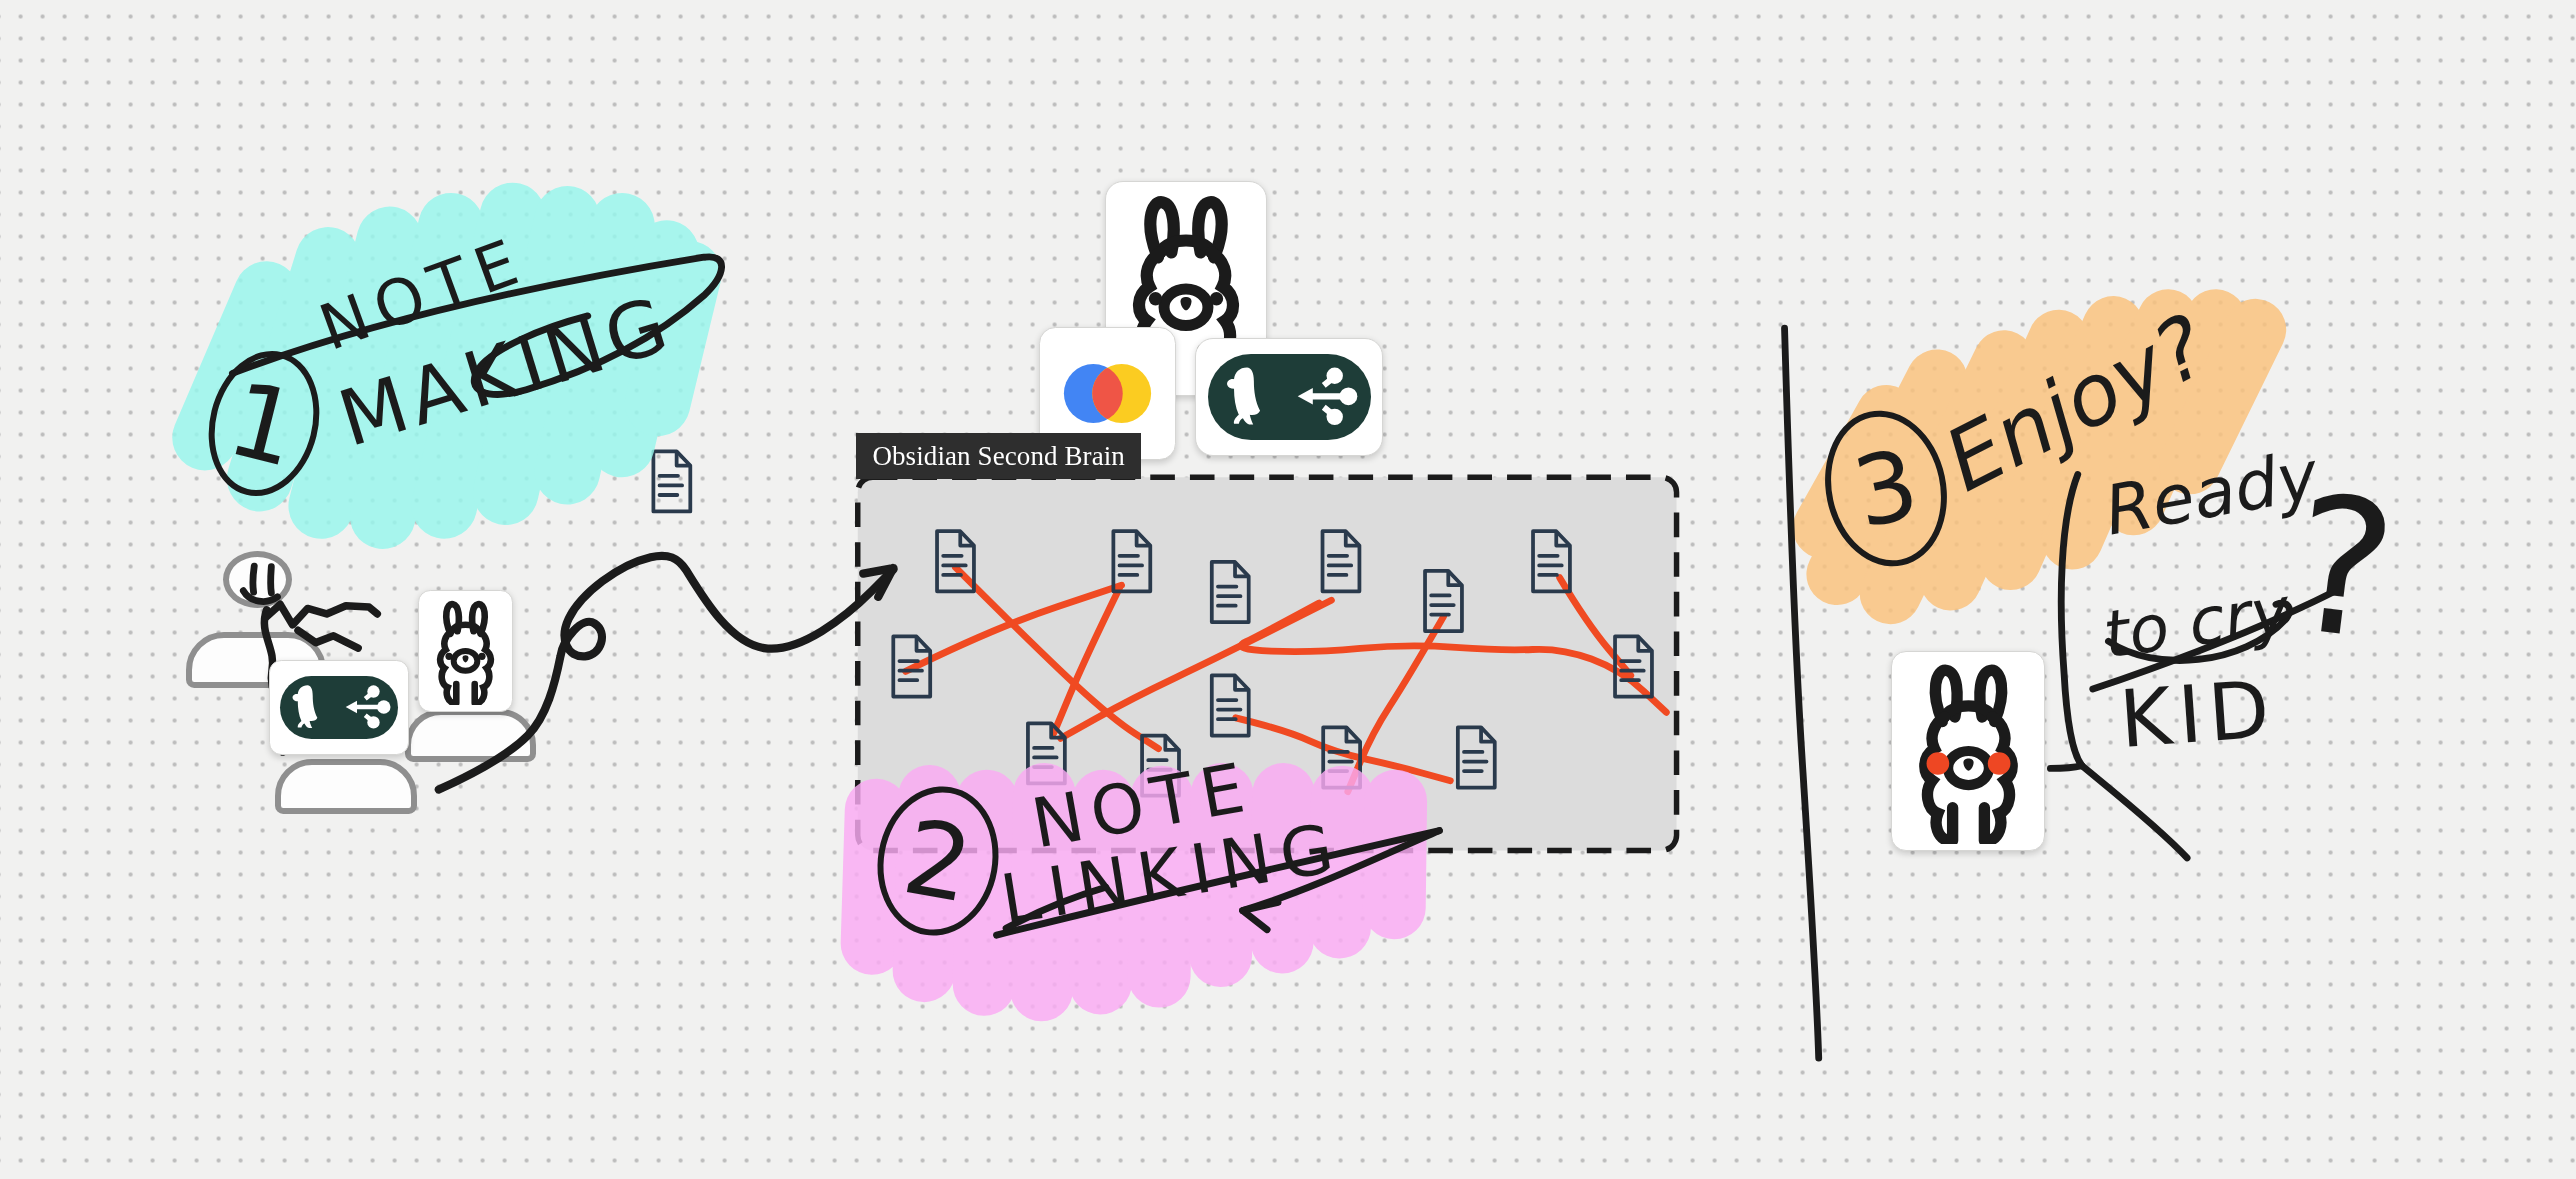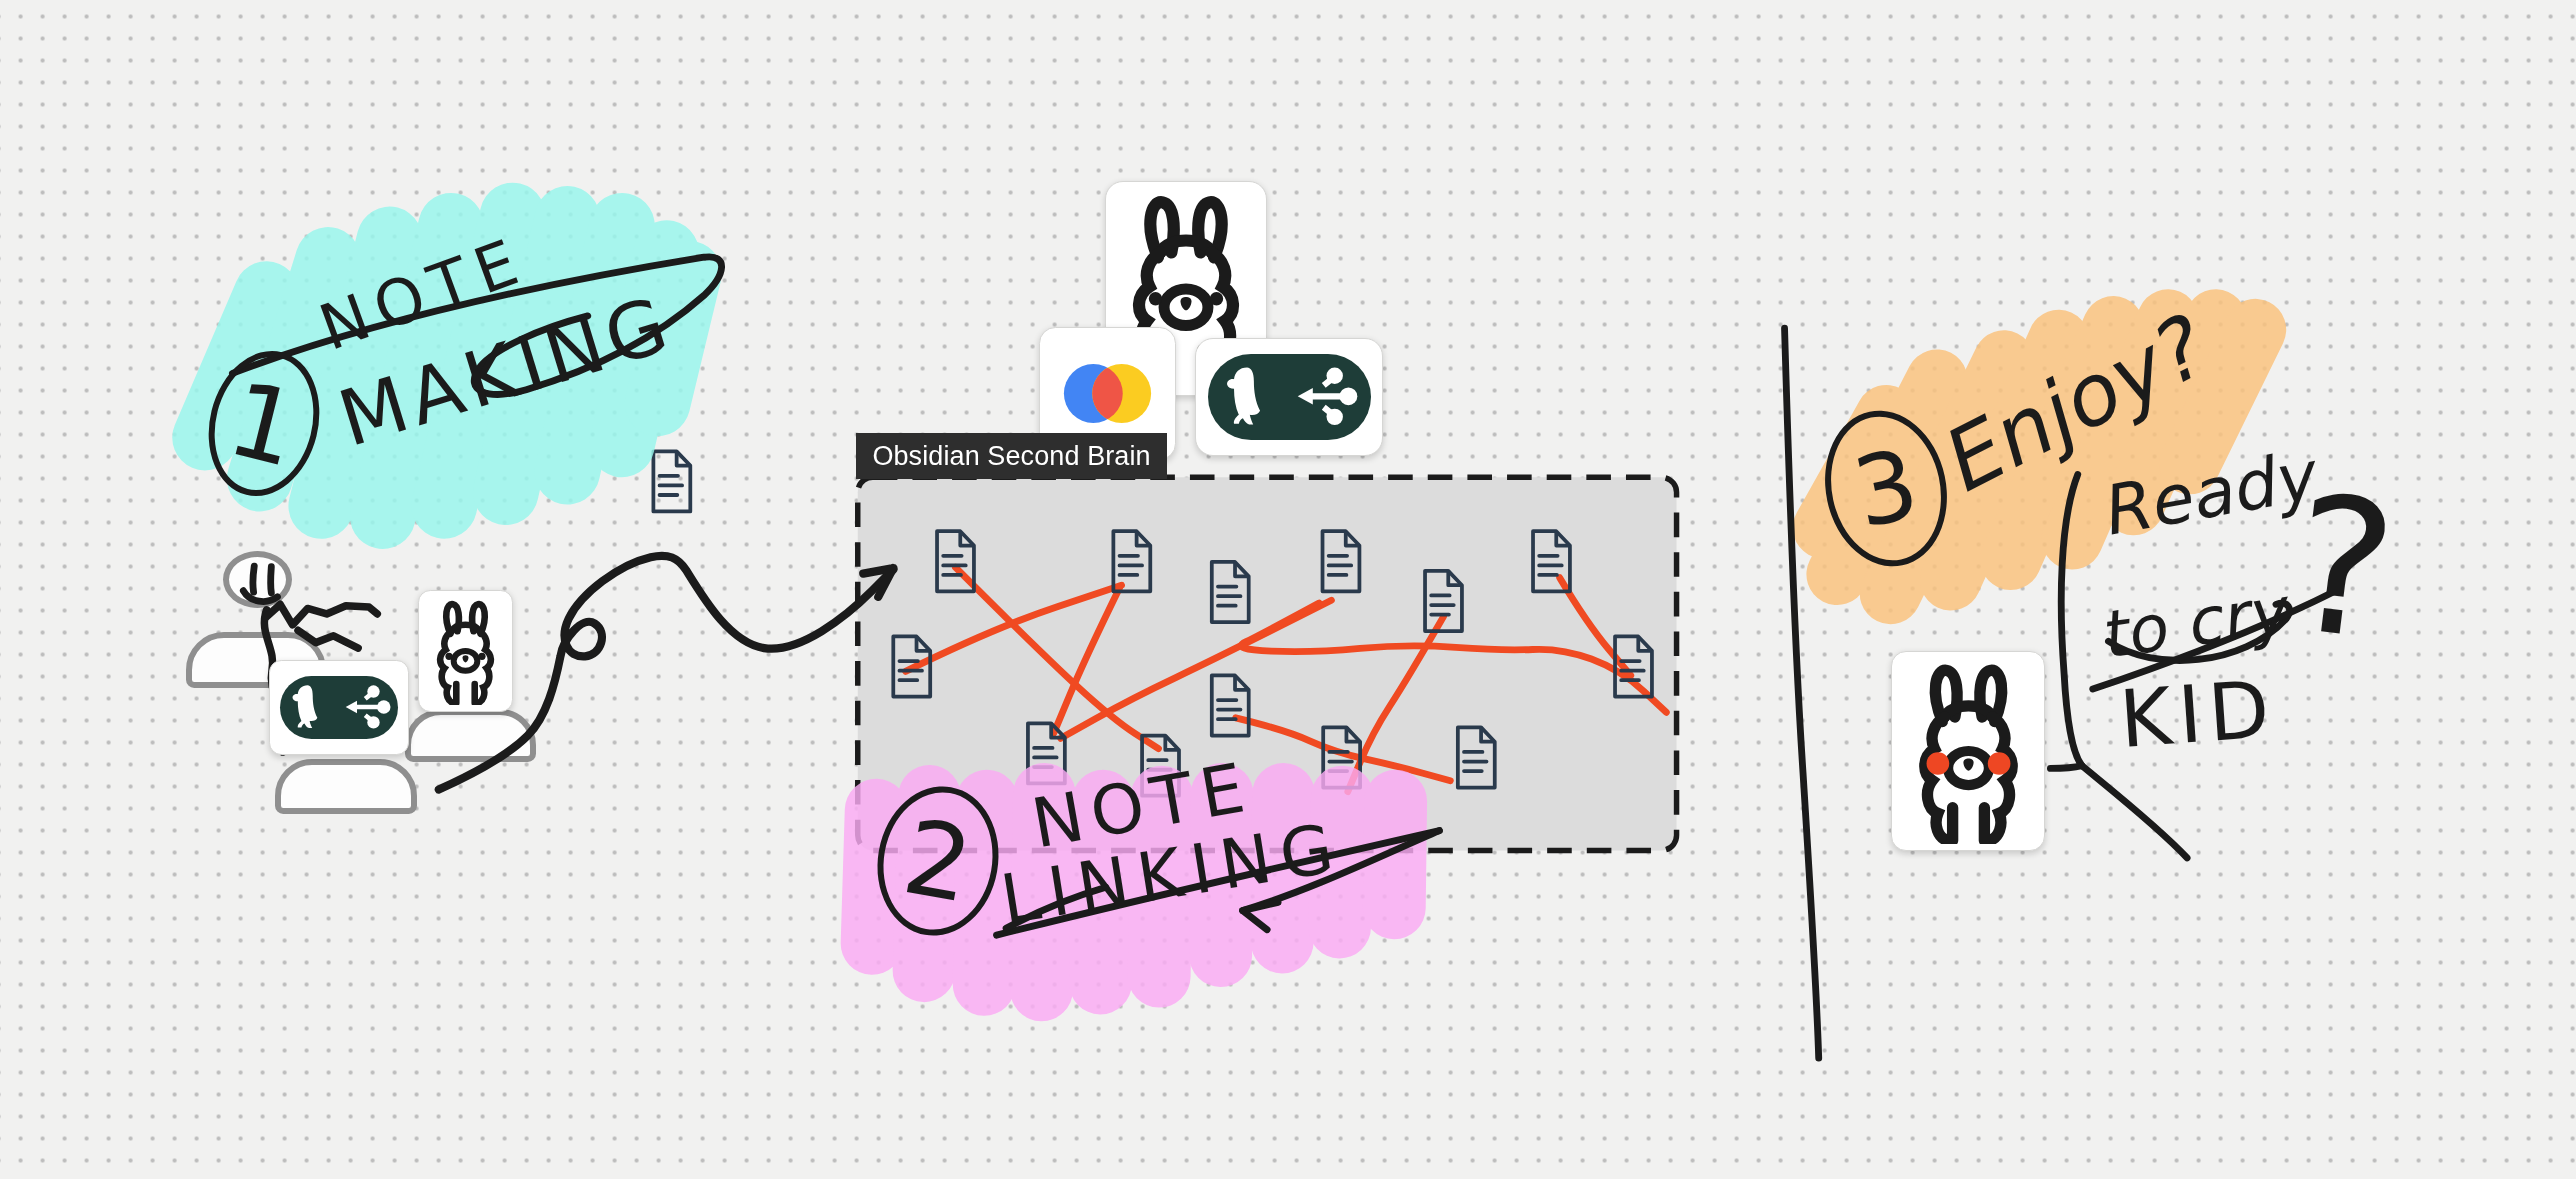--- a/index.html
+++ b/index.html
@@ -35,21 +35,21 @@
   .caps{font-weight:400;}
   .script{font-style:italic;}
   .circnum{
     position:absolute;border:6.2px solid var(--ink);border-radius:50%;
     display:flex;align-items:center;justify-content:center;
     color:var(--ink);font-family:"DejaVu Sans",sans-serif;background:transparent;
   }
   .frame-label{
     position:absolute;left:856px;top:433px;
     background:var(--label-bg);color:var(--label-fg);
-    font-family:Liberation Sans, sans-serif;font-size:27px;font-weight:500;
+    font-family:Liberation Serif, serif;font-size:27px;font-weight:500;
     padding:7.5px 16.4px;border-radius:0;letter-spacing:0.1px;
   }
 </style>
 </head>
 <body>
 
 <div class="canvas">
 
   <svg width="0" height="0" style="position:absolute">
     <defs>

